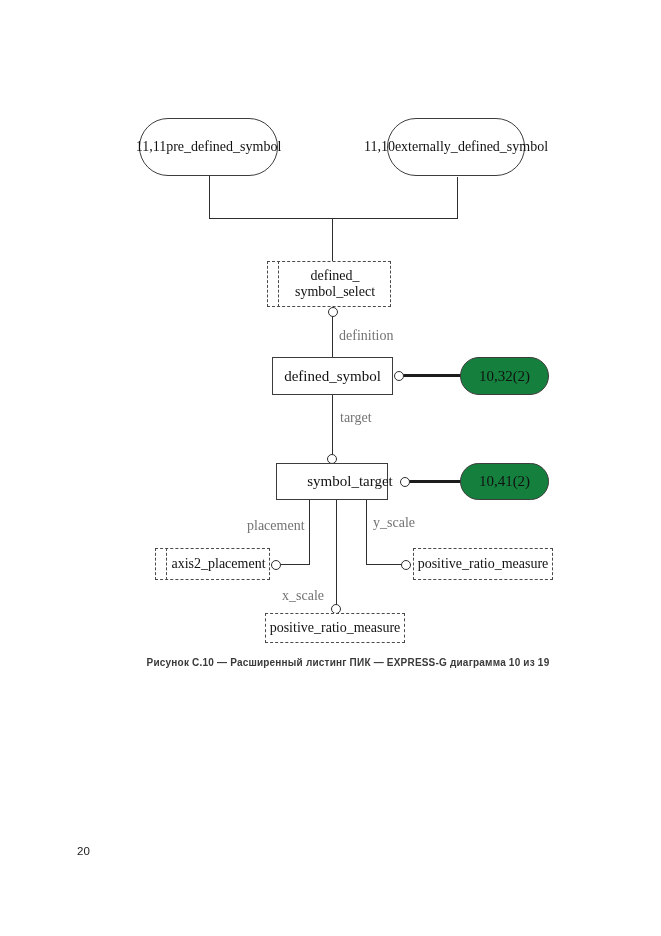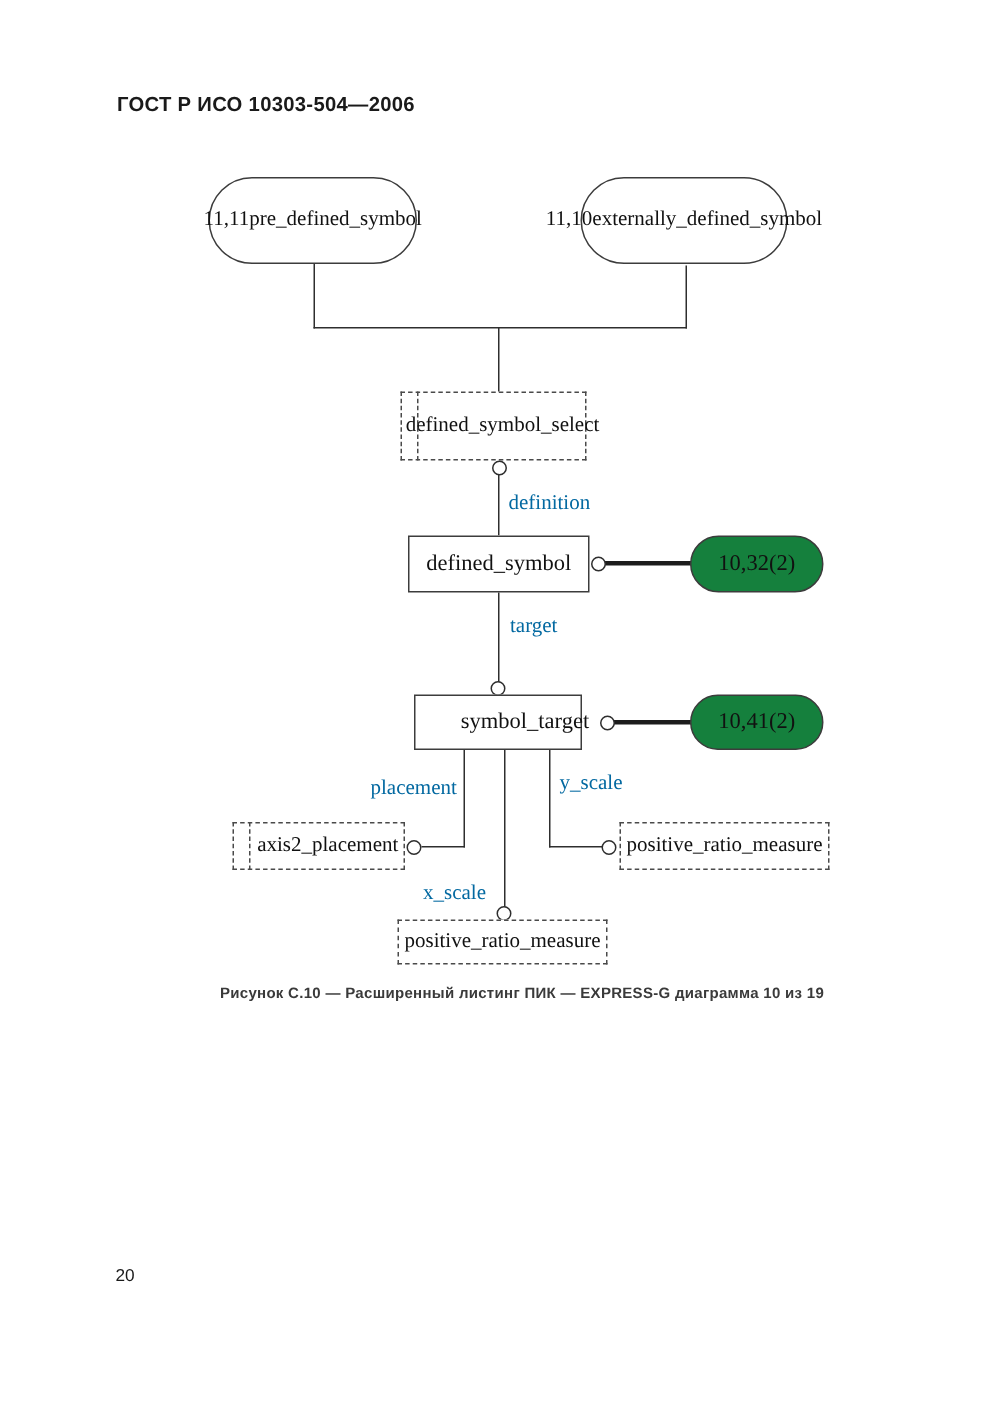--- a/index.html
+++ b/index.html
@@ -23,52 +23,51 @@
     display:flex;align-items:center;justify-content:center;
     font-size:15px;box-sizing:border-box;
   }
   .ebox{
     position:absolute;border:1.7px solid #3c3c3c;background:#fff;
     display:flex;align-items:center;justify-content:center;
     font-size:15px;box-sizing:border-box;
   }
   .dbox{
     position:absolute;border:1.2px dashed #4a4a4a;background:#fff;
-    display:flex;flex-direction:row;align-items:center;justify-content:center;
+    display:flex;flex-direction:column;align-items:center;justify-content:center;
     font-size:14px;line-height:16px;text-align:center;box-sizing:border-box;
   }
   .dbox.sel{padding-left:12px;}
   .marker{
     position:absolute;left:10px;top:-1px;bottom:-1px;width:0;
     border-left:1.2px dashed #4a4a4a;
   }
   .vline{position:absolute;width:1.2px;background:#2e2e2e;}
   .hline{position:absolute;height:1.2px;background:#2e2e2e;}
   .thick{position:absolute;height:3px;background:#1c1c1c;}
   .circ{
     position:absolute;width:10px;height:10px;border:1.5px solid #2e2e2e;
     border-radius:50%;background:#fff;box-sizing:border-box;
   }
-  .elabel{position:absolute;font-size:14px;color:#0369a1;white-space:nowrap;}
+  .elabel{position:absolute;font-size:14px;color:#737373;white-space:nowrap;}
   .caption{
     position:absolute;left:38px;top:657px;width:620px;text-align:center;
     font-family:"Liberation Sans", sans-serif;font-size:10px;font-weight:bold;
     color:#3a3a3a;letter-spacing:.2px;
   }
   .pagenum{
     position:absolute;left:77px;top:845px;
     font-family:"Liberation Sans", sans-serif;font-size:11.5px;color:#1a1a1a;
   }
 </style>
 </head>
 <body>
 
 <div class="page">
 
-  <div class="hdr">ГОСТ Р ИСО 10303-504—2006</div>
 
   <div>
 
     <div class="oval" style="left:139px;top:118px;width:139px;height:58px;">
       <span>11,11</span>
       <span>pre_defined_</span>
       <span>symbol</span>
     </div>
     <div class="oval" style="left:387px;top:118px;width:138px;height:58px;">
       <span>11,10</span>

